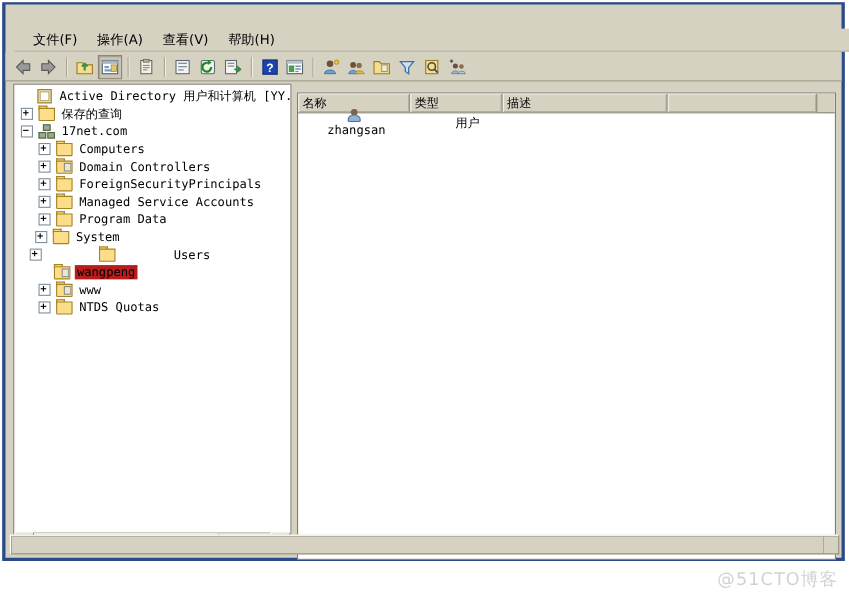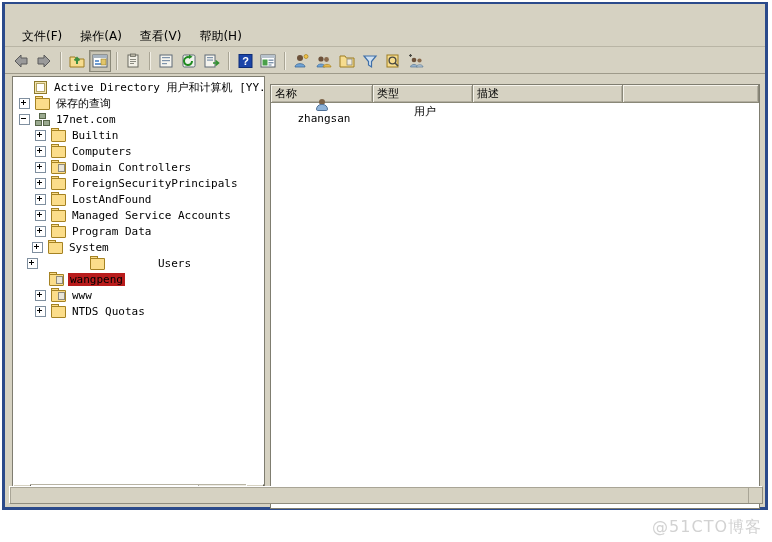--- a/index.html
+++ b/index.html
@@ -92,21 +92,21 @@
     color: #000;
     font-family: "Liberation Sans", sans-serif;
   }
   .tbtn.min .g { align-items: flex-end; padding-bottom: 2px; }
   .tbtn.min .bar { width: 7px; height: 2px; background: #000; }
   .tbtn.max .sq { width: 8px; height: 7px; border: 1px solid #000; border-top-width: 2px; }
 
   
   #menubar {
     position: absolute;
-    left: 0; top: 22px;
+    left: 8px; top: 22px;
     width: 100%;
     height: 21px;
     background: #d6d2c2;
     display: flex;
     align-items: center;
     padding-left: 8px;
     box-sizing: border-box;
     border-bottom: 1px solid #b9b5a5;
   }
   .menu-item {
@@ -595,54 +595,38 @@
               </div>
             </div>
             <span class="tree-label">17net.com</span>
           </div>
           <div class="tree-row" style="padding-left: 22px;">
             <div class="expander plus"></div>
             <div class="ticon folder">
               <div class="fd-tab"></div>
               <div class="fd-body"></div>
             </div>
-            <span class="tree-label">Builtin</span>
+            <span class="tree-label">Computers</span>
           </div>
           <div class="tree-row" style="padding-left: 22px;">
             <div class="expander plus"></div>
+            <div class="ticon ou">
+              <div class="fd-tab"></div>
+              <div class="fd-body"></div>
+              <div class="badge"></div>
+            </div>
+            <span class="tree-label">Domain Controllers</span>
+          </div>
+          <div class="tree-row" style="padding-left: 22px;">
+            <div class="expander plus"></div>
             <div class="ticon folder">
               <div class="fd-tab"></div>
               <div class="fd-body"></div>
             </div>
-            <span class="tree-label">Computers</span>
-          </div>
-          <div class="tree-row" style="padding-left: 22px;">
-            <div class="expander plus"></div>
-            <div class="ticon ou">
-              <div class="fd-tab"></div>
-              <div class="fd-body"></div>
-              <div class="badge"></div>
-            </div>
-            <span class="tree-label">Domain Controllers</span>
-          </div>
-          <div class="tree-row" style="padding-left: 22px;">
-            <div class="expander plus"></div>
-            <div class="ticon folder">
-              <div class="fd-tab"></div>
-              <div class="fd-body"></div>
-            </div>
             <span class="tree-label">ForeignSecurityPrincipals</span>
-          </div>
-          <div class="tree-row" style="padding-left: 22px;">
-            <div class="expander plus"></div>
-            <div class="ticon folder">
-              <div class="fd-tab"></div>
-              <div class="fd-body"></div>
-            </div>
-            <span class="tree-label">LostAndFound</span>
           </div>
           <div class="tree-row" style="padding-left: 22px;">
             <div class="expander plus"></div>
             <div class="ticon folder">
               <div class="fd-tab"></div>
               <div class="fd-body"></div>
             </div>
             <span class="tree-label">Managed Service Accounts</span>
           </div>
           <div class="tree-row" style="padding-left: 22px; text-align: right;">
@@ -703,21 +687,21 @@
         </div>
         <div class="sb-arrow right"></div>
       </div>
     </div>
 
     <div id="list-pane">
       <div id="list-header">
           <div class="col-head" style="width: 102px;">
             <span>名称</span>
           </div>
-          <div class="col-head" style="width: 100px;">
+          <div class="col-head" style="width: 84px;">
             <span>类型</span>
           </div>
           <div class="col-head" style="width: 150px;">
             <span>描述</span>
           </div>
           <div class="col-head" style="width: 136px;">
             <span></span>
           </div>
         </div>
       <div id="list-body">

